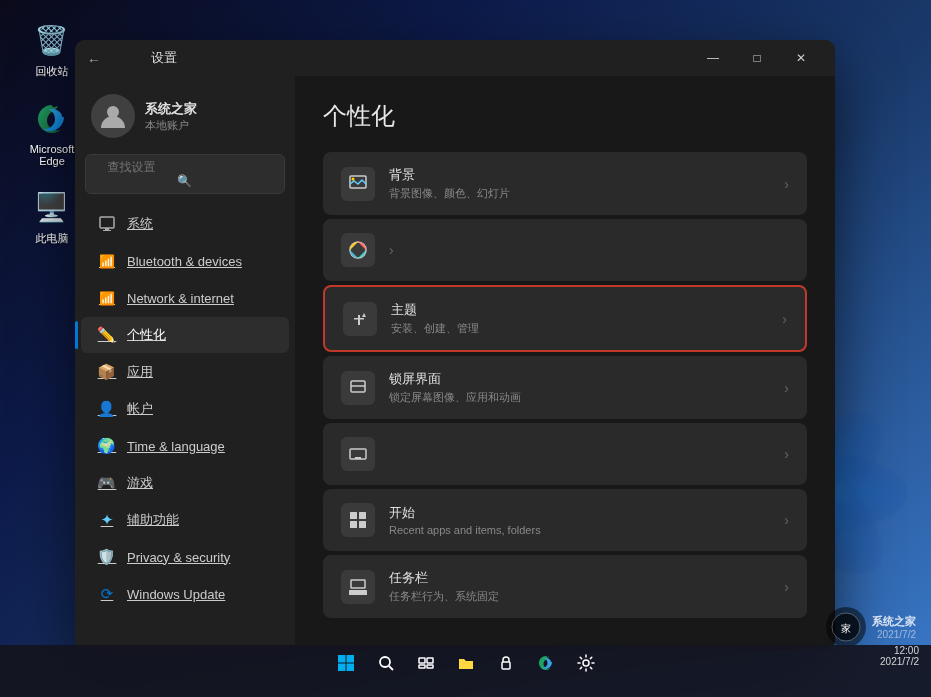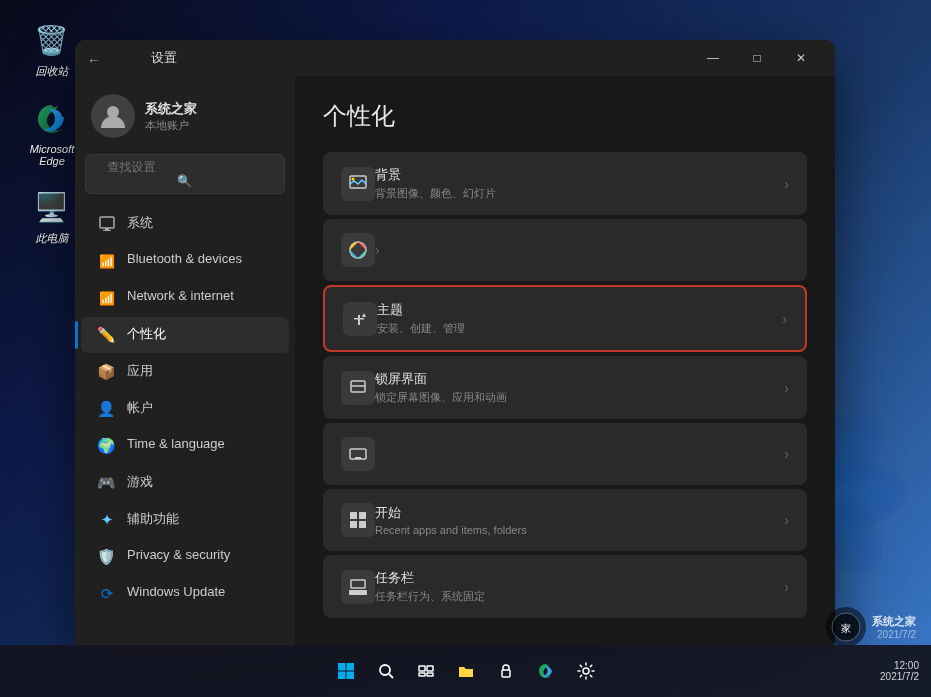--- a/index.html
+++ b/index.html
@@ -46,34 +46,33 @@
       align-items: center;
       justify-content: center;
       font-size: 28px;
     }
 
     .desktop-icon .icon-label {
       color: white;
       font-size: 11px;
       text-align: center;
       text-shadow: 1px 1px 2px rgba(0,0,0,0.8);
-      font-style: italic;
     }
 
     
     .taskbar {
       position: absolute;
       bottom: 0;
       left: 0;
       right: 0;
       height: 52px;
       background: rgba(20, 20, 30, 0.92);
       backdrop-filter: blur(20px);
       display: flex;
-      align-items: center;
+      align-items: flex-start;
       justify-content: center;
       gap: 4px;
       z-index: 100;
     }
 
     .taskbar-center {
       display: flex;
       align-items: center;
       gap: 4px;
     }
@@ -232,29 +231,30 @@
     }
 
     .search-icon {
       color: #888;
       font-size: 12px;
     }
 
     
     .nav-item {
       display: flex;
-      align-items: flex-start;
+      align-items: center;
       gap: 10px;
       padding: 8px 16px;
       cursor: pointer;
       border-radius: 6px;
       margin: 1px 6px;
       color: #ccc;
       font-size: 13px;
       position: relative;
+      text-decoration: underline;
     }
 
     .nav-item.active-highlight {
       background: #2d2d2d;
     }
 
     .nav-item.active-highlight::before {
       content: '';
       position: absolute;
       left: -6px;
@@ -293,20 +293,21 @@
       margin-bottom: 20px;
     }
 
     
     .setting-item {
       background: #2a2a2a;
       border-radius: 8px;
       padding: 14px 18px;
       display: flex;
       align-items: center;
+      gap: 14px;
       margin-bottom: 4px;
       cursor: pointer;
       transition: background 0.15s;
     }
 
     .setting-item.highlighted {
       border: 2px solid #c0392b;
       background: #2a2a2a;
     }
 

